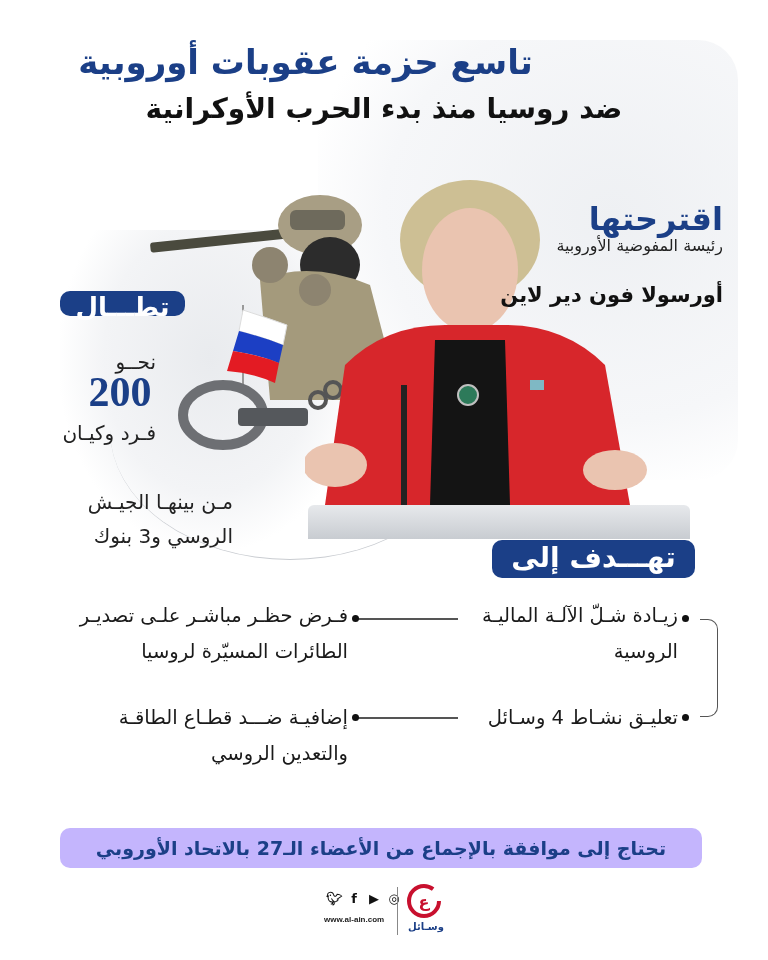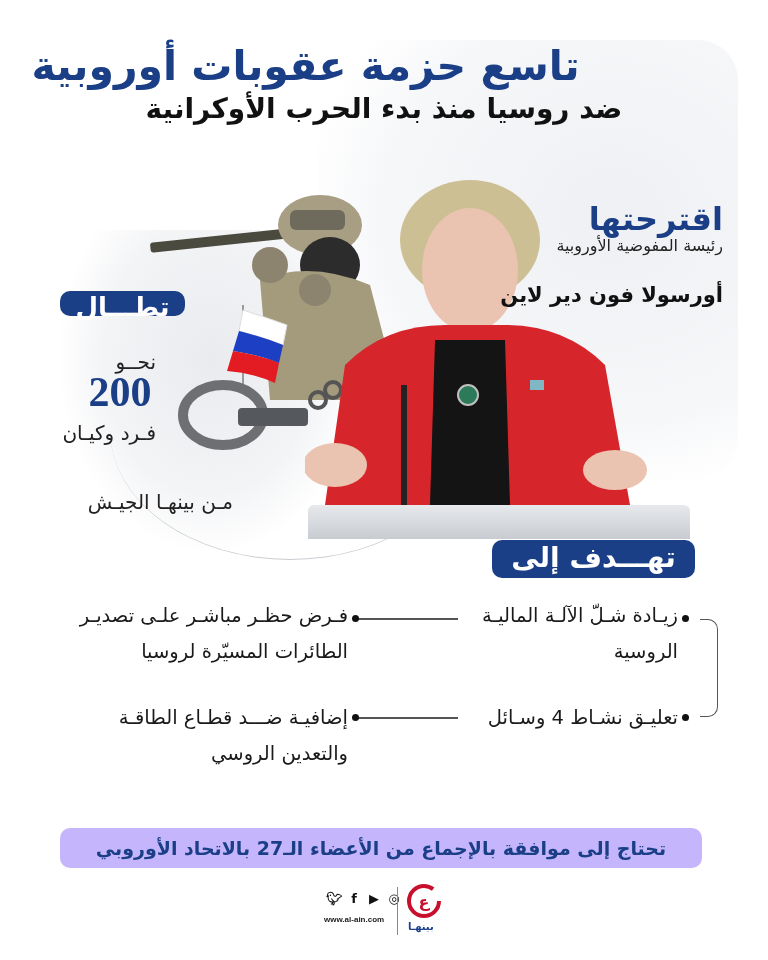--- a/index.html
+++ b/index.html
@@ -15,21 +15,21 @@
     position: absolute; left: 60px; top: 230px; width: 300px; height: 320px;
     background: radial-gradient(ellipse at 50% 40%, #e9ebee 0%, #f3f4f6 50%, rgba(255,255,255,0) 72%);
   }
   .bg-arc {
     position: absolute; left: 110px; top: 300px; width: 360px; height: 260px;
     border-bottom: 1.5px solid #c9ccd1; border-radius: 0 0 50% 50%;
   }
 
   .title {
     position: absolute; top: 42px; left: 0; width: 611px; text-align: center;
-    font-family: "DejaVu Sans", sans-serif; font-weight: bold; font-size: 41px; color: #1b3f87;
+    font-family: "DejaVu Sans", sans-serif; font-weight: bold; font-size: 34px; color: #1b3f87;
   }
   .subtitle {
     position: absolute; top: 92px; left: 0; width: 768px; text-align: center;
     font-weight: bold; font-size: 28px; color: #111111;
   }
 
   
   .proposed-label {
     position: absolute; right: 45px; top: 200px; font-weight: bold; font-size: 32px; color: #1b3f87;
   }
@@ -150,20 +150,21 @@
 <div class="proposed-label">اقترحتها</div>
 <div class="proposer-role">رئيسة المفوضية الأوروبية</div>
 <div class="proposer-name">أورسولا فون دير لاين</div>
 
 <div class="pill pill-targets">تطـــال</div>
 <div class="approx">نحــو</div>
 <div class="count">200</div>
 <div class="count-unit">فـرد وكيـان</div>
 <div class="among">
   <div>مـن بينهـا الجيـش</div>
+  <div>الروسي و3 بنوك</div>
 </div>
 
 <div class="pill pill-aims">تهـــدف إلى</div>
 
 <div class="bracket"></div>
 
 <div class="dot" style="left:682px; top:615px;"></div>
 <div class="hline" style="left:470px; top:618px; width:0;"></div>
 <div class="aim aim-1">
   <div>زيـادة شـلّ الآلـة الماليـة</div>
@@ -197,14 +198,14 @@
     <span>f</span>
     <span>▶</span>
     <span>◎</span>
   </div>
   <div class="site">www.al-ain.com</div>
   <div class="divider"></div>
   <svg class="logo" viewBox="0 0 36 36">
     <circle cx="18" cy="18" r="15" fill="none" stroke="#c8102e" stroke-width="4" stroke-dasharray="80 14"></circle>
     <text x="18" y="24" text-anchor="middle" font-size="16" font-weight="bold" fill="#c8102e" font-family="DejaVu Sans, sans-serif">ع</text>
   </svg>
-  <div class="logo-text">بينهـا</div>
+  <div class="logo-text">وسـائل</div>
 </div>
 
 </body></html>

